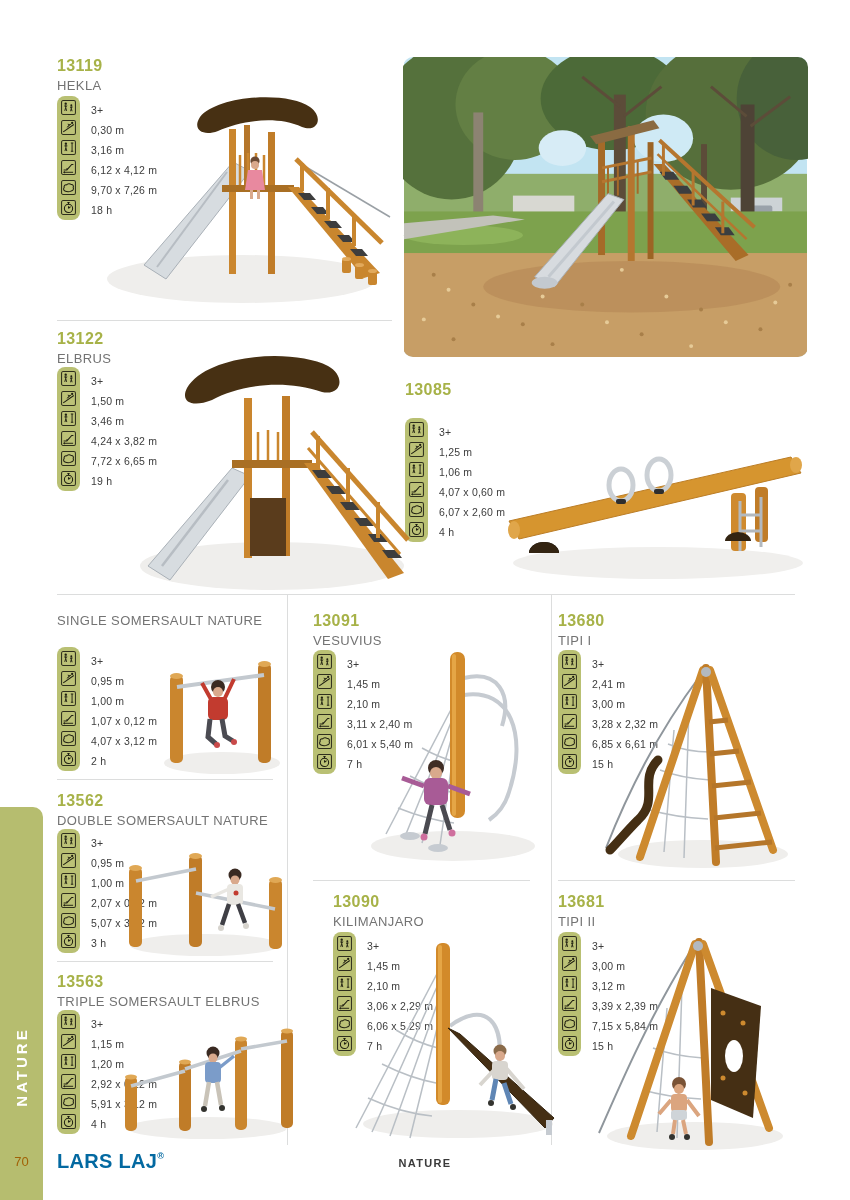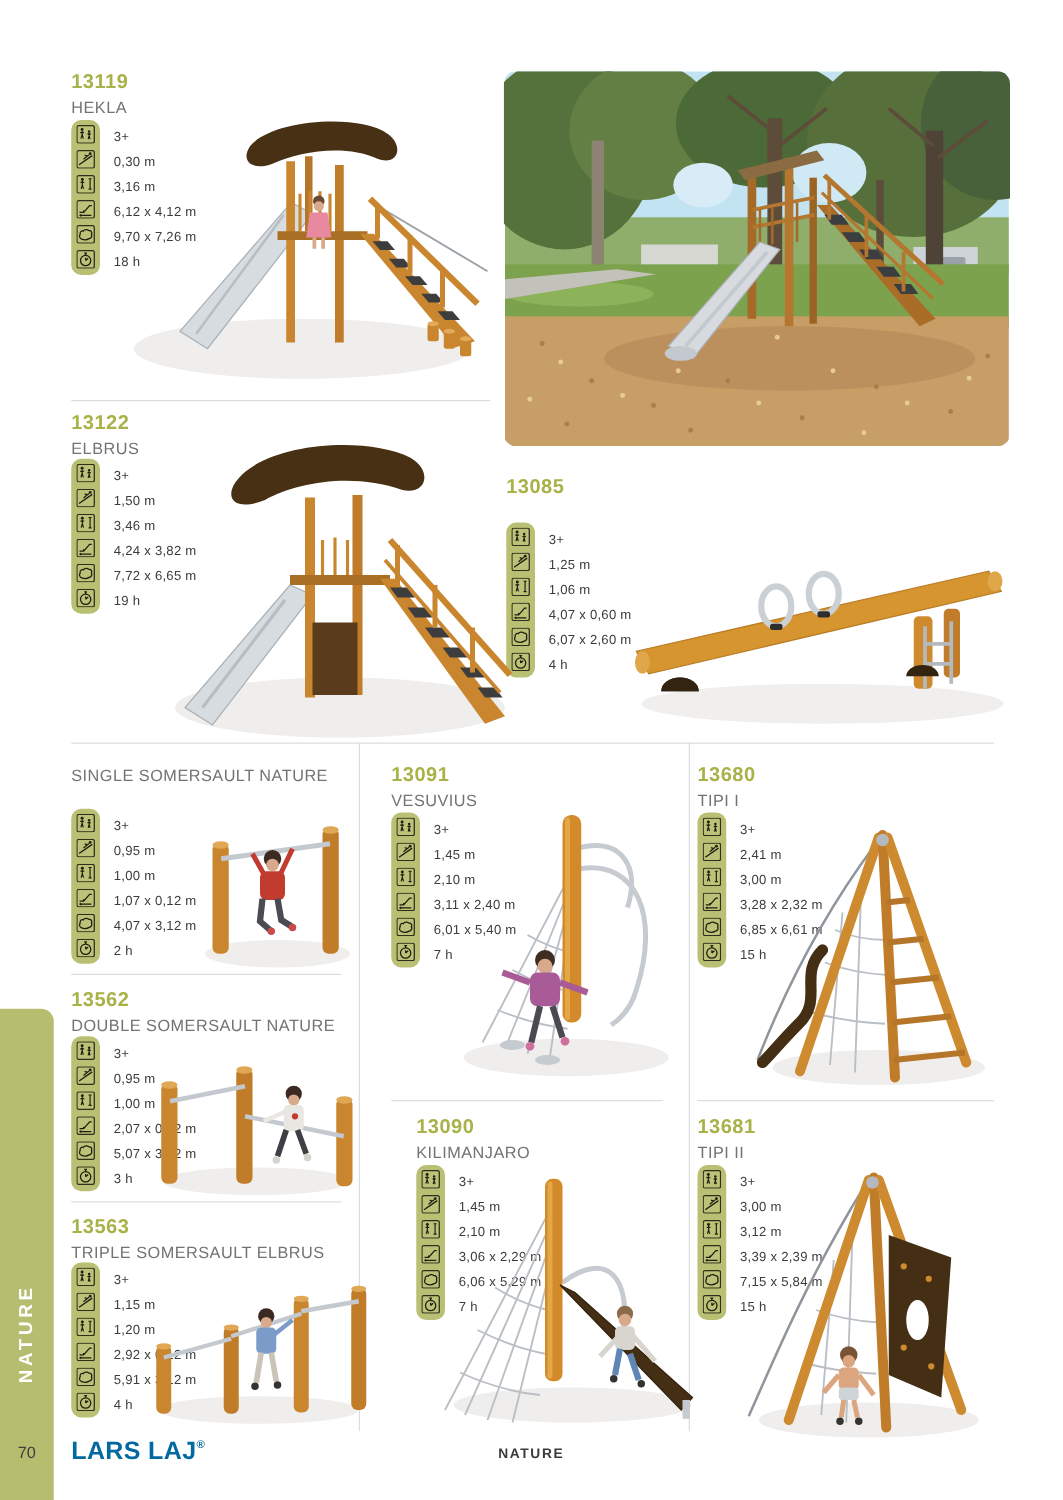--- a/index.html
+++ b/index.html
@@ -13,21 +13,21 @@
   .ic{width:15px;height:15px;display:block;}
   .vals{margin-left:11px;padding-top:4px;}
   .sval{height:20px;display:flex;align-items:center;font-size:10.5px;color:#3c3c3c;white-space:nowrap;letter-spacing:.2px;}
   .illu{position:absolute;}
   .hdiv,.vdiv{position:absolute;background:#dcdddd;}
   .hdiv{height:1px;} .vdiv{width:1px;}
   .photo{position:absolute;left:403px;top:57px;width:405px;height:300px;border-radius:10px;overflow:hidden;}
   .band{position:absolute;left:0;top:807px;width:43px;height:393px;background:#b6bd6f;border-radius:0 10px 0 0;}
   .vlabel{position:absolute;left:21px;top:1067px;transform:translate(-50%,-50%) rotate(-90deg);
           color:#fff;font-weight:bold;font-size:15px;letter-spacing:3px;white-space:nowrap;}
-  .pnum{position:absolute;left:0;top:1154px;width:43px;text-align:center;color:#404040;font-weight:normal;font-size:13px;}
+  .pnum{position:absolute;left:0;top:1154px;width:43px;text-align:center;color:#a16207;font-weight:normal;font-size:13px;}
   .brand{position:absolute;left:57px;top:1150px;color:#0369a1;font-weight:800;font-size:20px;letter-spacing:.3px;}
   .brand .reg{font-size:9px;vertical-align:9px;}
   .fcat{position:absolute;left:0;top:1157px;width:850px;text-align:center;font-size:11px;font-weight:bold;
         color:#3a3a3a;letter-spacing:1.3px;}
 </style>
 </head>
 <body>
 
 <svg width="0" height="0" style="position:absolute" aria-hidden="true">
 <defs>

